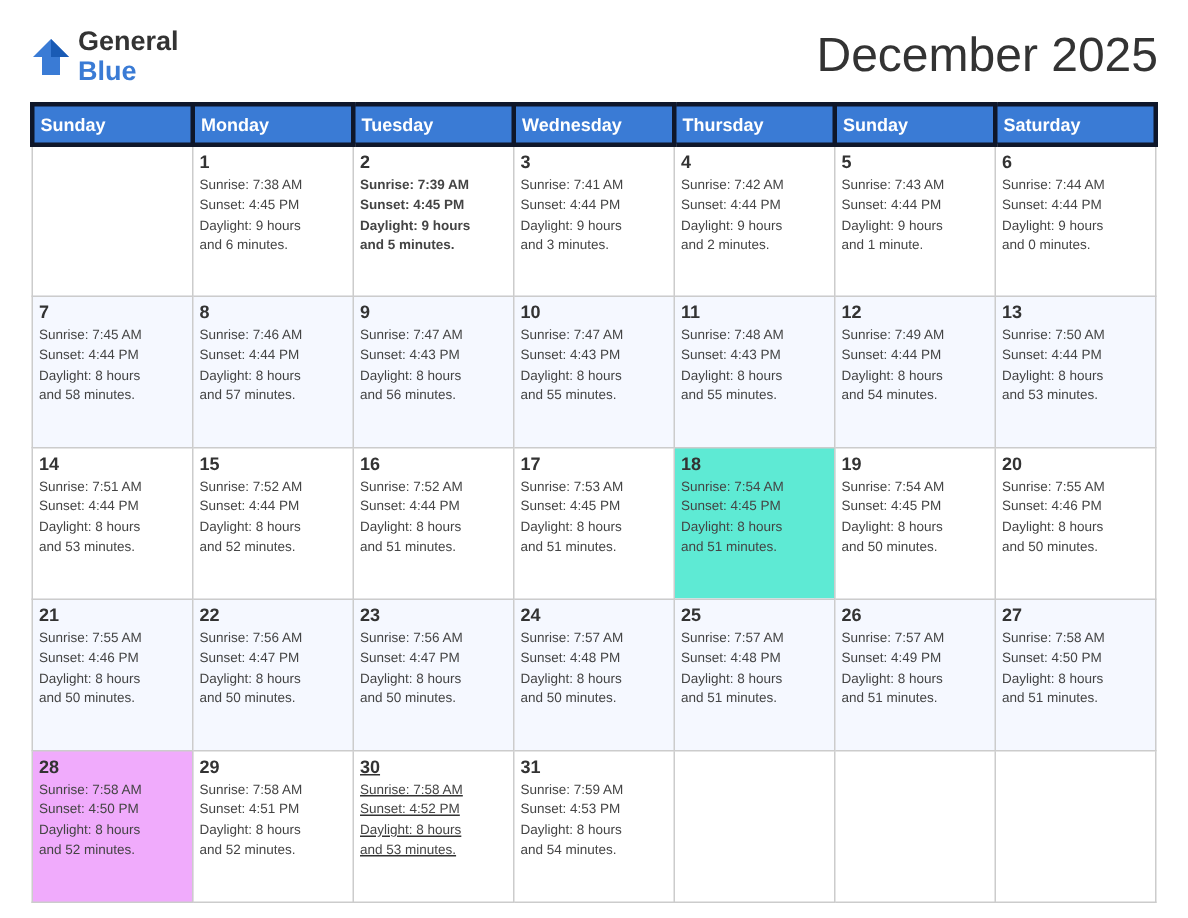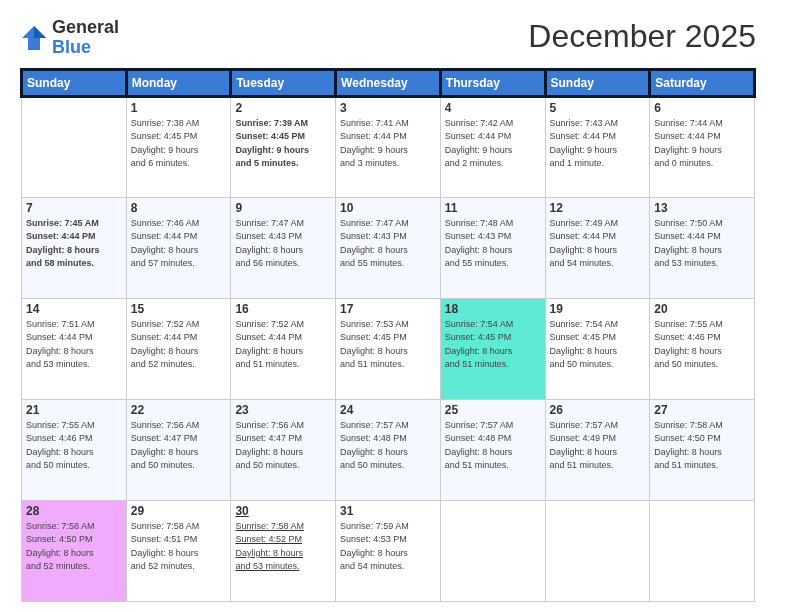--- a/index.html
+++ b/index.html
@@ -6,21 +6,21 @@
     body {
       width: 792px;
       height: 612px;
       font-family: Arial, sans-serif;
       background: #fff;
       overflow: hidden;
     }
     .page {
       width: 792px;
       height: 612px;
-      padding: 18px 36px 10px 20px;
+      padding: 18px 20px 10px 20px;
       display: flex;
       flex-direction: column;
     }
     .header {
       display: flex;
       justify-content: space-between;
       align-items: flex-start;
       margin-bottom: 10px;
     }
     .logo {
@@ -165,21 +165,21 @@
             <span class="day-num">6</span>
             <div class="day-info" style="white-space: pre-line;">Sunrise: 7:44 AM
 Sunset: 4:44 PM
 Daylight: 9 hours
 and 0 minutes.</div>
           </td>
         </tr>
         <tr>
           <td style="background-color: rgb(245, 248, 255);">
             <span class="day-num">7</span>
-            <div class="day-info" style="white-space: pre-line; font-weight: bold;">Sunrise: 7:45 AM
+            <div class="day-info" style="white-space: pre-line;">Sunrise: 7:45 AM
 Sunset: 4:44 PM
 Daylight: 8 hours
 and 58 minutes.</div>
           </td>
           <td style="background-color: rgb(245, 248, 255);">
             <span class="day-num">8</span>
             <div class="day-info" style="white-space: pre-line;">Sunrise: 7:46 AM
 Sunset: 4:44 PM
 Daylight: 8 hours
 and 57 minutes.</div>

